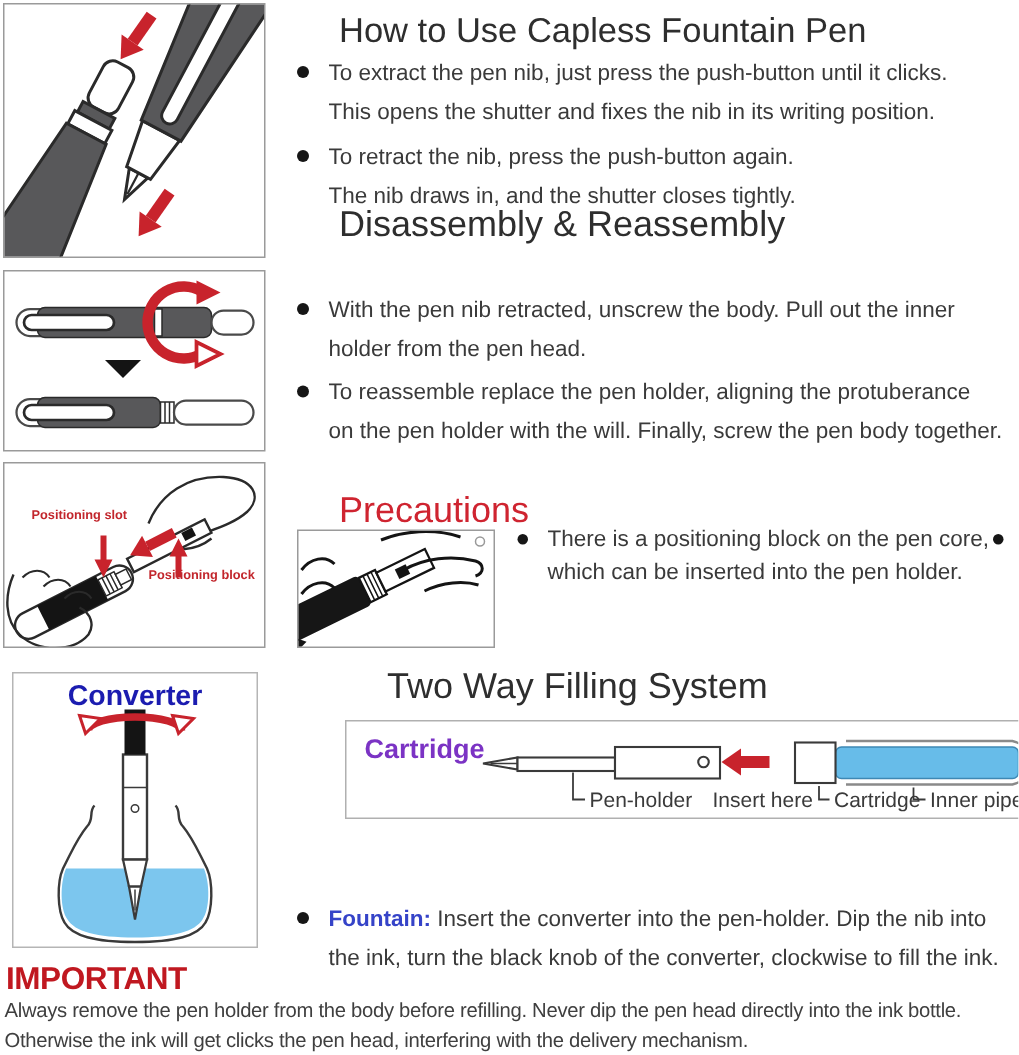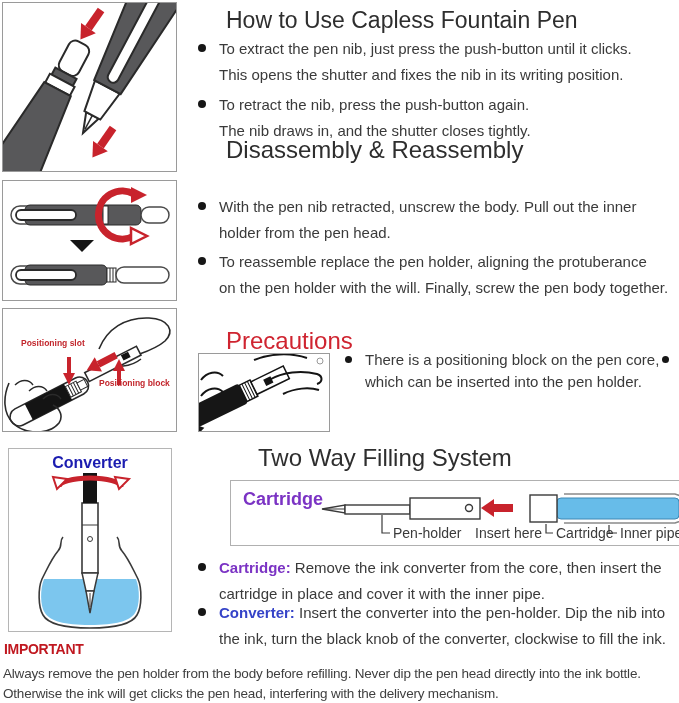--- a/index.html
+++ b/index.html
@@ -16,26 +16,26 @@
   .bullet .dot{flex:none;width:8px;height:8px;border-radius:50%;background:#161616;margin-top:8px;}
   .bullet p{margin:0;font-size:15px;line-height:26px;white-space:nowrap;color:#3a3a3a;}
   .prec .dot{width:7px;height:7px;margin-top:7px;}
   .prec p{line-height:22px;}
   .prec-group{position:absolute;display:flex;flex-direction:row;gap:3px;}
   .prec-group .bullet{position:static;}
   .term{font-weight:bold;}
   .term.purple{color:#7b33c4;}
   .term.blue{color:#3543c8;}
   .smalllabel{position:absolute;font-size:8.5px;font-weight:bold;color:#c2262c;white-space:nowrap;}
-  .conv-label{position:absolute;left:0;right:0;top:5px;text-align:center;font-size:16px;font-weight:bold;color:#1b1cb0;}
+  .conv-label{position:absolute;left:0;right:0;top:5px;text-align:center;font-size:19px;font-weight:bold;color:#1b1cb0;}
   .diagram-box{position:absolute;left:198px;top:480px;width:478px;height:66px;border:1px solid #b0b0b0;background:#fff;box-sizing:border-box;margin-left:32px;}
   .diagram-box svg{position:absolute;left:0;top:0;width:476px;height:64px;}
   .cartridge-label{position:absolute;left:12px;top:8px;font-size:18px;font-weight:bold;color:#7b33c4;}
   .part-label{position:absolute;top:44px;font-size:14px;color:#3a3a3a;white-space:nowrap;}
-  .important{position:absolute;left:4px;top:641px;font-size:14px;font-weight:bold;letter-spacing:-0.3px;color:#c01820;}
+  .important{position:absolute;left:4px;top:641px;font-size:21px;font-weight:bold;letter-spacing:-0.3px;color:#c01820;}
   .footline{position:absolute;left:3px;font-size:13.5px;letter-spacing:-0.2px;color:#3f3f3f;white-space:nowrap;}
 </style>
 </head>
 <body>
 
 <div class="page">
 
   <div class="illus" style="left:2px;top:2px;width:175px;height:170px;">
     <svg viewBox="0 0 173 168">
       <g transform="translate(78,42) rotate(118)">
@@ -232,31 +232,24 @@
       <polyline points="315,43 315,52 322,52" fill="none" stroke="#3a3a3a" stroke-width="1.2"></polyline>
       <polyline points="378,44 378,52 386,52" fill="none" stroke="#3a3a3a" stroke-width="1.2"></polyline>
     </svg>
     <span class="cartridge-label">Cartridge</span>
     <span class="part-label" style="left:162px;">Pen-holder</span>
     <span class="part-label" style="left:244px;">Insert here</span>
     <span class="part-label" style="left:325px;">Cartridge</span>
     <span class="part-label" style="left:389px;">Inner pipe</span>
   </div>
 
-  <div class="bullet" style="left:198px;top:555px;">
-    <span class="dot"></span>
-    <div>
-      <p><span class="term purple">Cartridge:</span> <span>Remove the ink converter from the core, then insert the</span></p>
-      <p>cartridge in place and cover it with the inner pipe.</p>
-    </div>
-  </div>
   <div class="bullet" style="left:198px;top:600px;">
     <span class="dot"></span>
     <div>
-      <p><span class="term blue">Converter:</span> <span>Insert the converter into the pen-holder. Dip the nib into</span></p>
+      <p><span class="term blue">Fountain:</span> <span>Insert the converter into the pen-holder. Dip the nib into</span></p>
       <p>the ink, turn the black knob of the converter, clockwise to fill the ink.</p>
     </div>
   </div>
 
   <div class="important">IMPORTANT</div>
   <div class="footline" style="top:666px;">Always remove the pen holder from the body before refilling. Never dip the pen head directly into the ink bottle.</div>
   <div class="footline" style="top:686px;">Otherwise the ink will get clicks the pen head, interfering with the delivery mechanism.</div>
 
 </div>
 

